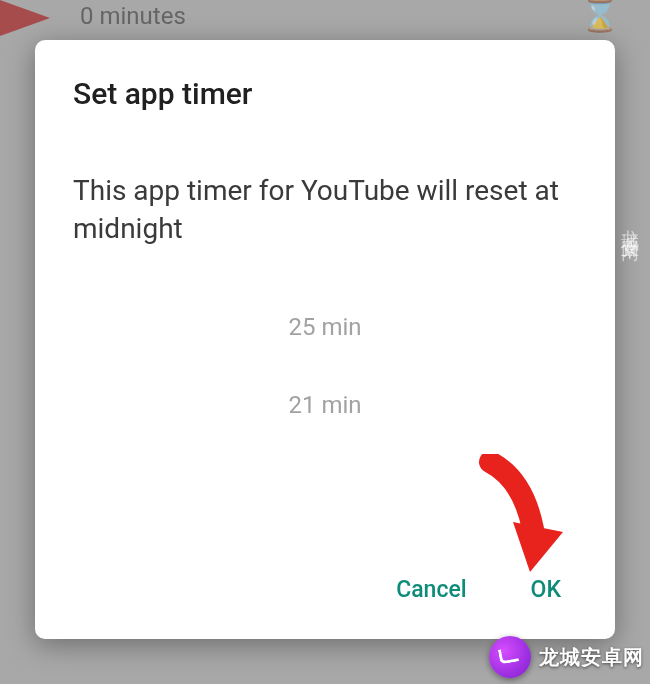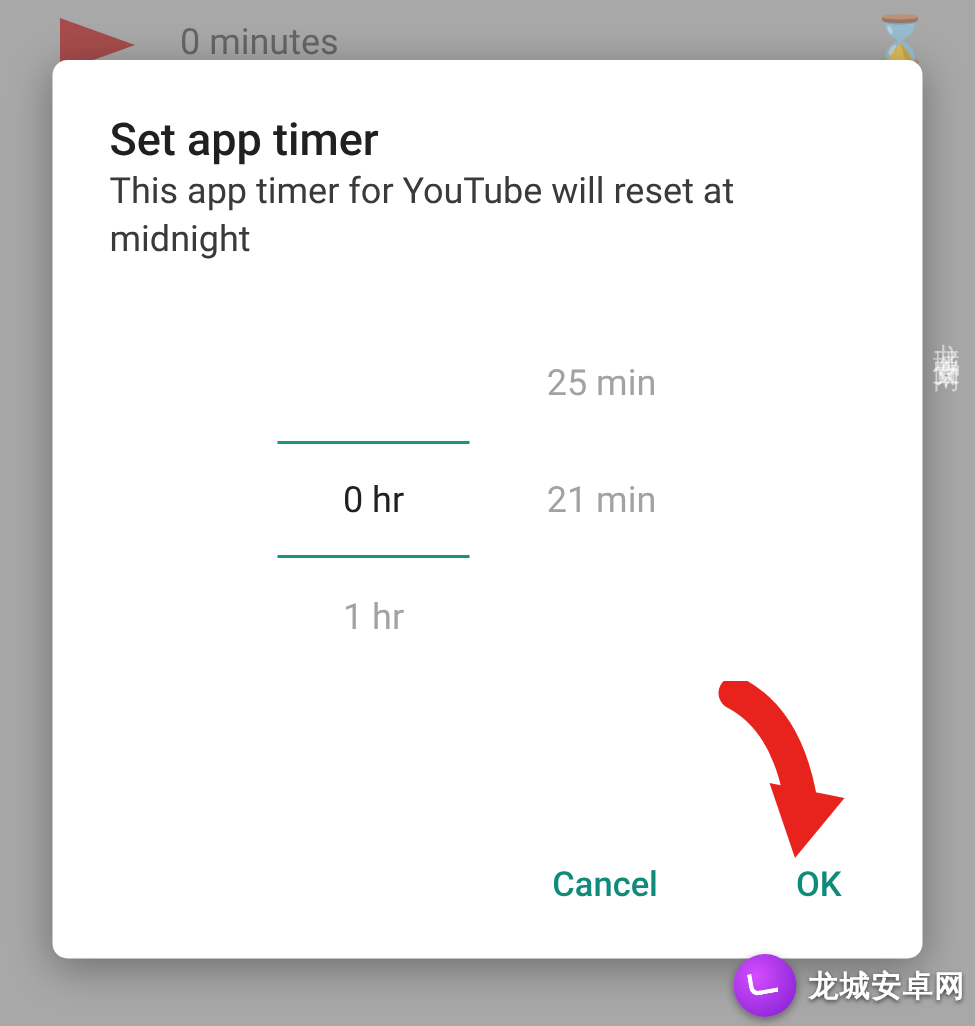--- a/index.html
+++ b/index.html
@@ -17,23 +17,21 @@
       background: #a8a8a8;
     }
     .bg-row {
       position: absolute;
       top: 0;
       left: 0;
       right: 0;
       height: 52px;
       display: flex;
       align-items: flex-start;
-      padding-left: 40px;
       opacity: 0.6;
-      margin-top: 12px;
     }
     .bg-icon {
       width: 50px;
       height: 36px;
       background: #a51010;
       clip-path: polygon(0% 0%, 100% 50%, 0% 100%);
       margin-right: 30px;
     }
     .bg-text {
       color: #3a3a3a;
@@ -57,26 +55,28 @@
       border-radius: 10px;
       box-shadow: 0 6px 28px rgba(0,0,0,0.35);
       padding: 36px 38px 28px 38px;
       display: flex;
       flex-direction: column;
     }
     .dialog-title {
       font-size: 30px;
       font-weight: 500;
       color: #202020;
+      margin-bottom: 28px;
     }
     .dialog-body {
-      font-size: 24px;
+      font-size: 28px;
       color: #3a3a3a;
       line-height: 1.35;
       margin-bottom: 40px;
+      margin-top: 33px;
     }
     .pickers {
       display: flex;
       justify-content: center;
       gap: 24px;
       margin-bottom: 40px;
     }
     .picker {
       width: 128px;
       display: flex;
@@ -94,21 +94,21 @@
     }
     .picker-slot.faded { color: #a2a2a2; }
     .picker-slot.selected {
       color: #202020;
       border-top: 2px solid #189482;
       border-bottom: 2px solid #189482;
     }
     .btn-row {
       display: flex;
       justify-content: flex-end;
-      gap: 84px;
+      gap: 56px;
       margin-top: auto;
       padding-right: 12px;
     }
     .dlg-btn {
       background: transparent;
       border: none;
       font-size: 23px;
       font-weight: 500;
       color: #0f8b79;
       cursor: pointer;
@@ -179,25 +179,20 @@
     <div class="bg-hourglass">⌛</div>
   </div>
 </div>
 
 <div class="dialog">
   <div class="dialog-title">Set app timer</div>
   <div class="dialog-body">This app timer for YouTube will reset at midnight</div>
 
   <div class="pickers">
     <div class="picker">
-      <div class="picker-slot faded"></div>
-      <div class="picker-slot selected">0 hr</div>
-      <div class="picker-slot faded">1 hr</div>
-    </div>
-    <div class="picker">
       <div class="picker-slot faded">25 min</div>
       <div class="picker-slot faded">21 min</div>
     </div>
   </div>
 
   <div class="btn-row">
     <button class="dlg-btn">Cancel</button>
     <button class="dlg-btn">OK</button>
   </div>
 </div>

